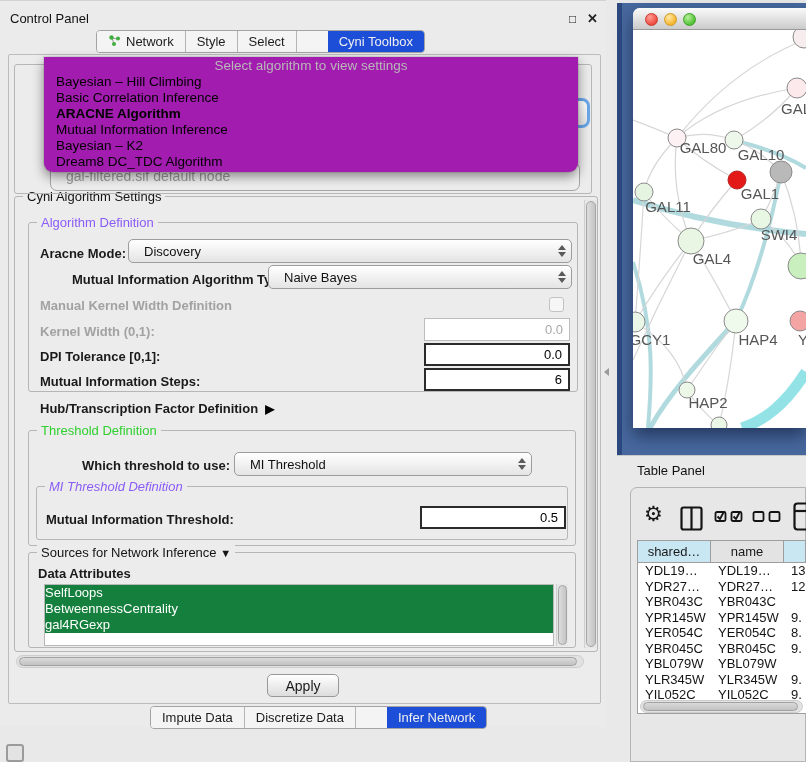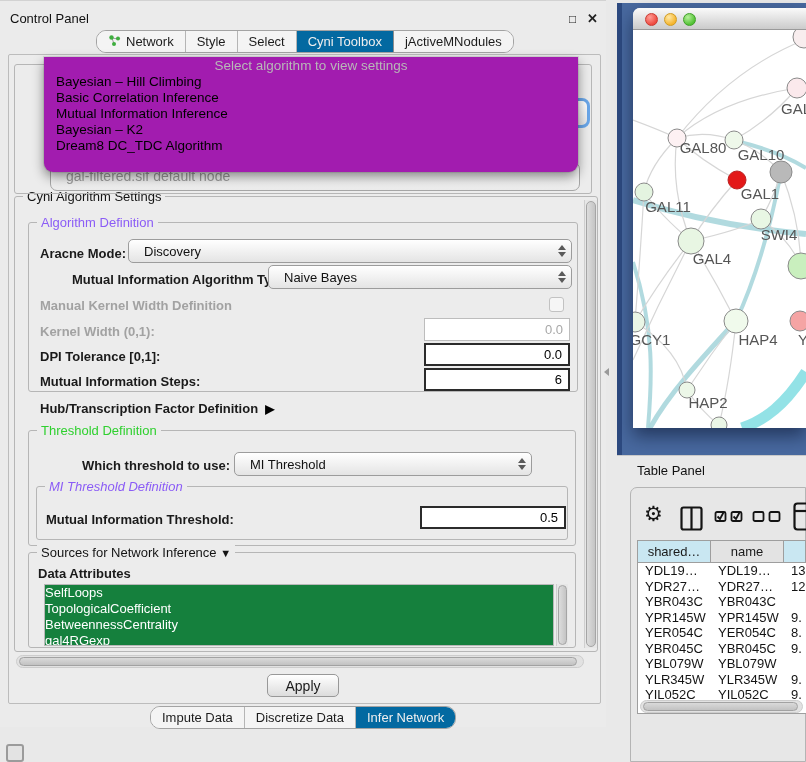--- a/index.html
+++ b/index.html
@@ -12,26 +12,26 @@
   }
   .abs { position: absolute; }
 
   
   .cp-window { left:0; top:5; width:606px; height:727px; background:#ebebeb; border-top:1px solid #d2d2d2; }
   .cp-title { left:10px; top:11px; font-size:13px; color:#111; }
   .win-btn { font-size:12px; color:#222; cursor:default; }
   .btn-float { left:569px; top:12px; }
   .btn-close { left:587px; top:11px; font-weight:bold; font-size:13px; }
 
-  .tabstrip { display:flex; align-items:stretch; height:23px; border:1px solid #a3a3a3; border-radius:10px; background:#f4f4f4; overflow:hidden; }
+  .tabstrip { display:flex; align-items:stretch; height:23px; border:1px solid #a3a3a3; border-radius:4px; background:#f4f4f4; overflow:hidden; }
   .tabstrip-top { left:96px; top:30px; }
   .tabstrip-bottom { left:150px; top:706px; }
   .tab { display:flex; align-items:center; gap:5px; padding:0 11px; font-size:13px; color:#1c1c1c; border-right:1px solid #b5b5b5; background:#f4f4f4; white-space:nowrap; }
   .tab:last-child { border-right:none; }
-  .tab.sel { background:#0369a1; color:#efefef; border-right-color:#8d8d8d; }
+  .tab.sel { background:#1d4ed8; color:#efefef; border-right-color:#8d8d8d;margin-left:31px; }
 
   .content-panel { left:8px; top:54px; width:593px; height:650px; background:#ececec; border:1px solid #bcbcbc; border-radius:2px; }
 
   
   .group { position:absolute; border:1px solid #b6b6b6; border-radius:3px; }
   .legend { position:absolute; top:-8px; left:8px; background:#ececec; padding:0 4px; font-size:13px; color:#141414; white-space:nowrap; }
   .lg-blue { color:#8b5cf6; }
   .lg-green { color:#2fd02f; }
 
   
@@ -130,36 +130,34 @@
     </div>
     <div class="tab">
       <span>Style</span>
     </div>
     <div class="tab">
       <span>Select</span>
     </div>
     <div class="tab sel">
       <span>Cyni Toolbox</span>
     </div>
-    <div class="tab">
-      <span>jActiveMNodules</span>
-    </div>
   </div>
 
 <div class="abs content-panel"></div>
 
 <div class="abs group inference-box"></div>
 <div class="abs focus-frag"></div>
 <div class="abs bg-combo">gal-filtered.sif default node</div>
 
 <div class="abs popup">
   <div class="pop-hint">Select algorithm to view settings</div>
   <div id="algo-list">
       <div class="pop-item">Bayesian – Hill Climbing</div>
       <div class="pop-item">Basic Correlation Inference</div>
+      <div class="pop-item bold">ARACNE Algorithm</div>
       <div class="pop-item">Mutual Information Inference</div>
       <div class="pop-item">Bayesian – K2</div>
       <div class="pop-item">Dream8 DC_TDC Algorithm</div>
     </div>
 </div>
 
 <div class="abs group cyni-group">
   <span class="legend">Cyni Algorithm Settings</span>
 </div>
 <div class="abs vscroll" style="left:584px; top:200px; width:13px; height:448px;">
@@ -217,21 +215,20 @@
 
 <div class="abs group" style="left:28px; top:552px; width:548px; height:96px;">
   <span class="legend">
     <span>Sources for Network Inference</span>
     <span style="font-size:11px;">▼</span>
   </span>
 </div>
 <div class="abs lbl" style="left:38px; top:566px;">Data Attributes</div>
 <div class="attr-list" id="attr-list">
     <div class="attr-item">SelfLoops</div>
-    <div class="attr-item">TopologicalCoefficient</div>
     <div class="attr-item">BetweennessCentrality</div>
     <div class="attr-item">gal4RGexp</div>
   </div>
 <div class="abs vscroll" style="left:556px; top:584px; width:12px; height:62px;">
     <div class="thumb"></div>
   </div>
 <div class="abs hscroll" style="left:16px; top:655px; width:568px; height:13px;">
     <div class="thumb" style="width:558px;"></div>
   </div>
 

